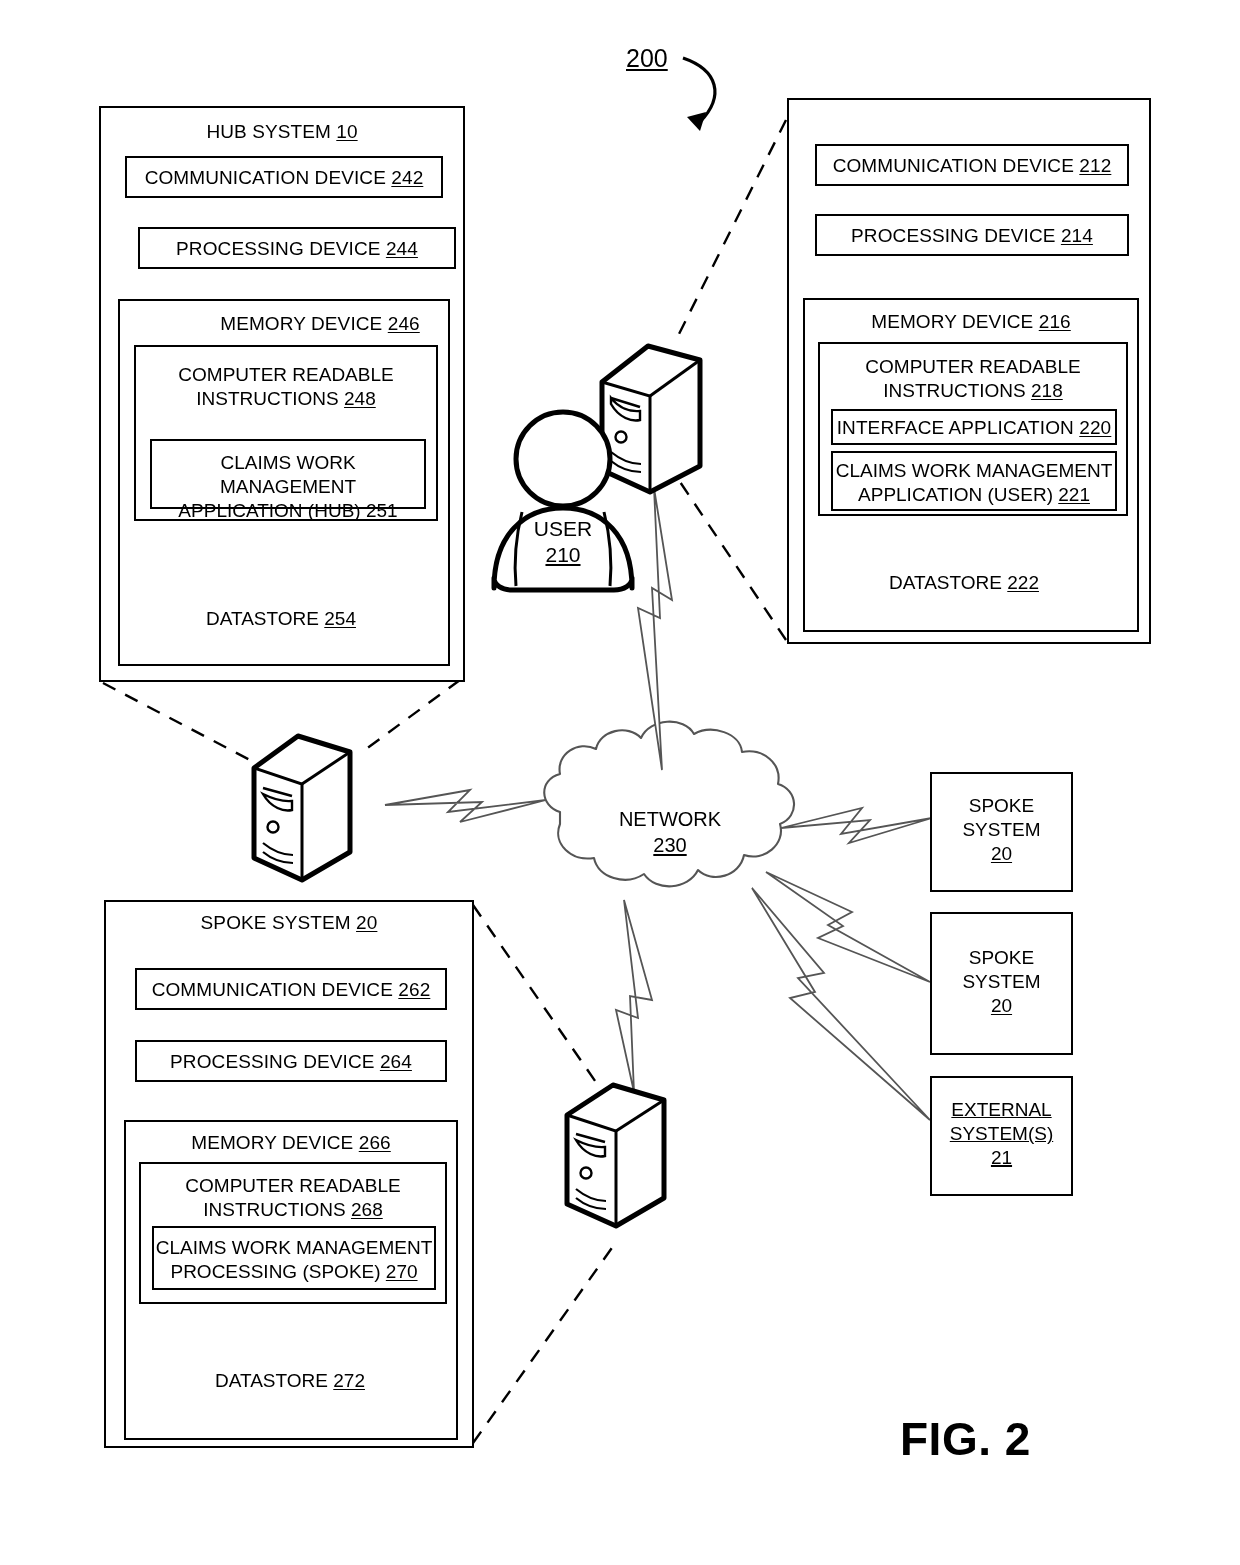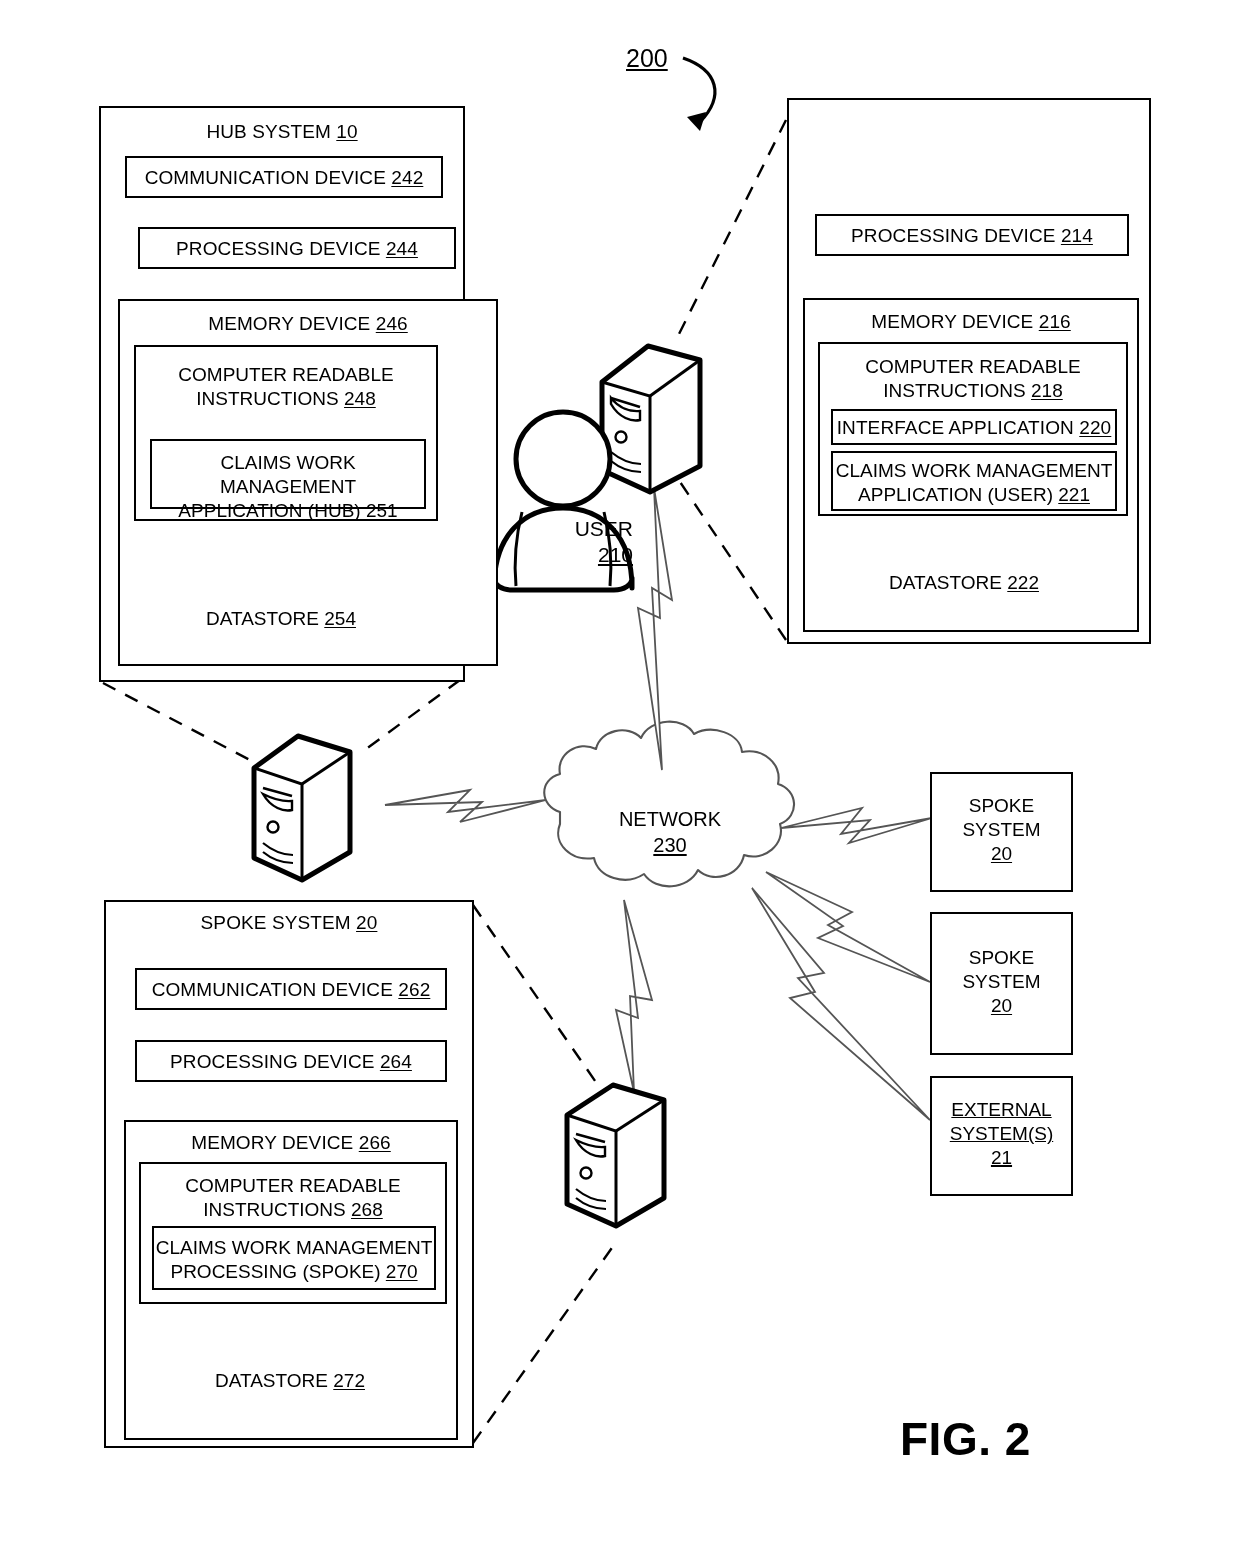--- a/index.html
+++ b/index.html
@@ -16,21 +16,21 @@
   .lbl{font-size:19px;line-height:23px;letter-spacing:.1px;}
   u.ref{text-decoration:underline;text-underline-offset:2px;}
 
   
   .cyl{position:absolute;}
   .cyl .txt{position:absolute;width:100%;text-align:center;font-size:19px;}
 
   
   .figlabel{position:absolute;font-size:46px;font-weight:bold;letter-spacing:.5px;}
   .reflabel{position:absolute;font-size:25px;}
-  .usertxt{position:absolute;width:100%;text-align:right;font-size:21px;line-height:26px;}
+  .usertxt{position:absolute;width:100%;text-align:center;font-size:21px;line-height:26px;}
   .boxtext{position:absolute;width:100%;text-align:center;font-size:19px;line-height:24px;}
   .netlabel{position:absolute;width:100%;text-align:center;font-size:20px;line-height:26px;}
 </style>
 </head>
 <body>
 
 <div class="canvas">
 
   <svg class="layer" viewBox="0 0 1240 1565">
     <defs>
@@ -185,21 +185,21 @@
     </div>
 
     <div class="innerbox" style="left:24px;top:48px;width:318px;height:42px;">
       <span class="lbl"><span>COMMUNICATION DEVICE </span><u class="ref">242</u></span>
     </div>
 
     <div class="innerbox" style="left:37px;top:119px;width:318px;height:42px;">
       <span class="lbl"><span>PROCESSING DEVICE </span><u class="ref">244</u></span>
     </div>
 
-    <div class="innerbox" style="left:17px;top:191px;width:380px;height:367px;display:block;">
+    <div class="innerbox" style="left:17px;top:191px;width:332px;height:367px;display:block;padding-left:36px;">
       <div class="ttl" style="top:12px;">
         <span>MEMORY DEVICE </span><u class="ref">246</u>
       </div>
 
       <div class="innerbox" style="left:14px;top:44px;width:304px;height:176px;display:block;">
         <div class="boxtext" style="top:16px;">
           <span>COMPUTER READABLE</span><br>
           <span>INSTRUCTIONS </span><u class="ref">248</u>
         </div>
         <div class="innerbox" style="left:14px;top:92px;width:276px;height:70px;display:block;">
@@ -213,20 +213,23 @@
   </div>
 
   <div class="cyl" style="left:172px;top:608px;width:218px;height:30px;">
     <div class="txt">
       <span>DATASTORE </span><u class="ref">254</u>
     </div>
   </div>
 
   <div class="sysbox" style="left:787px;top:98px;width:364px;height:546px;">
 
+    <div class="innerbox" style="left:26px;top:44px;width:314px;height:42px;">
+      <span class="lbl"><span>COMMUNICATION DEVICE </span><u class="ref">212</u></span>
+    </div>
 
     <div class="innerbox" style="left:26px;top:114px;width:314px;height:42px;">
       <span class="lbl"><span>PROCESSING DEVICE </span><u class="ref">214</u></span>
     </div>
 
     <div class="innerbox" style="left:14px;top:198px;width:336px;height:334px;display:block;">
       <div class="ttl" style="top:11px;">
         <span>MEMORY DEVICE </span><u class="ref">216</u>
       </div>
 

